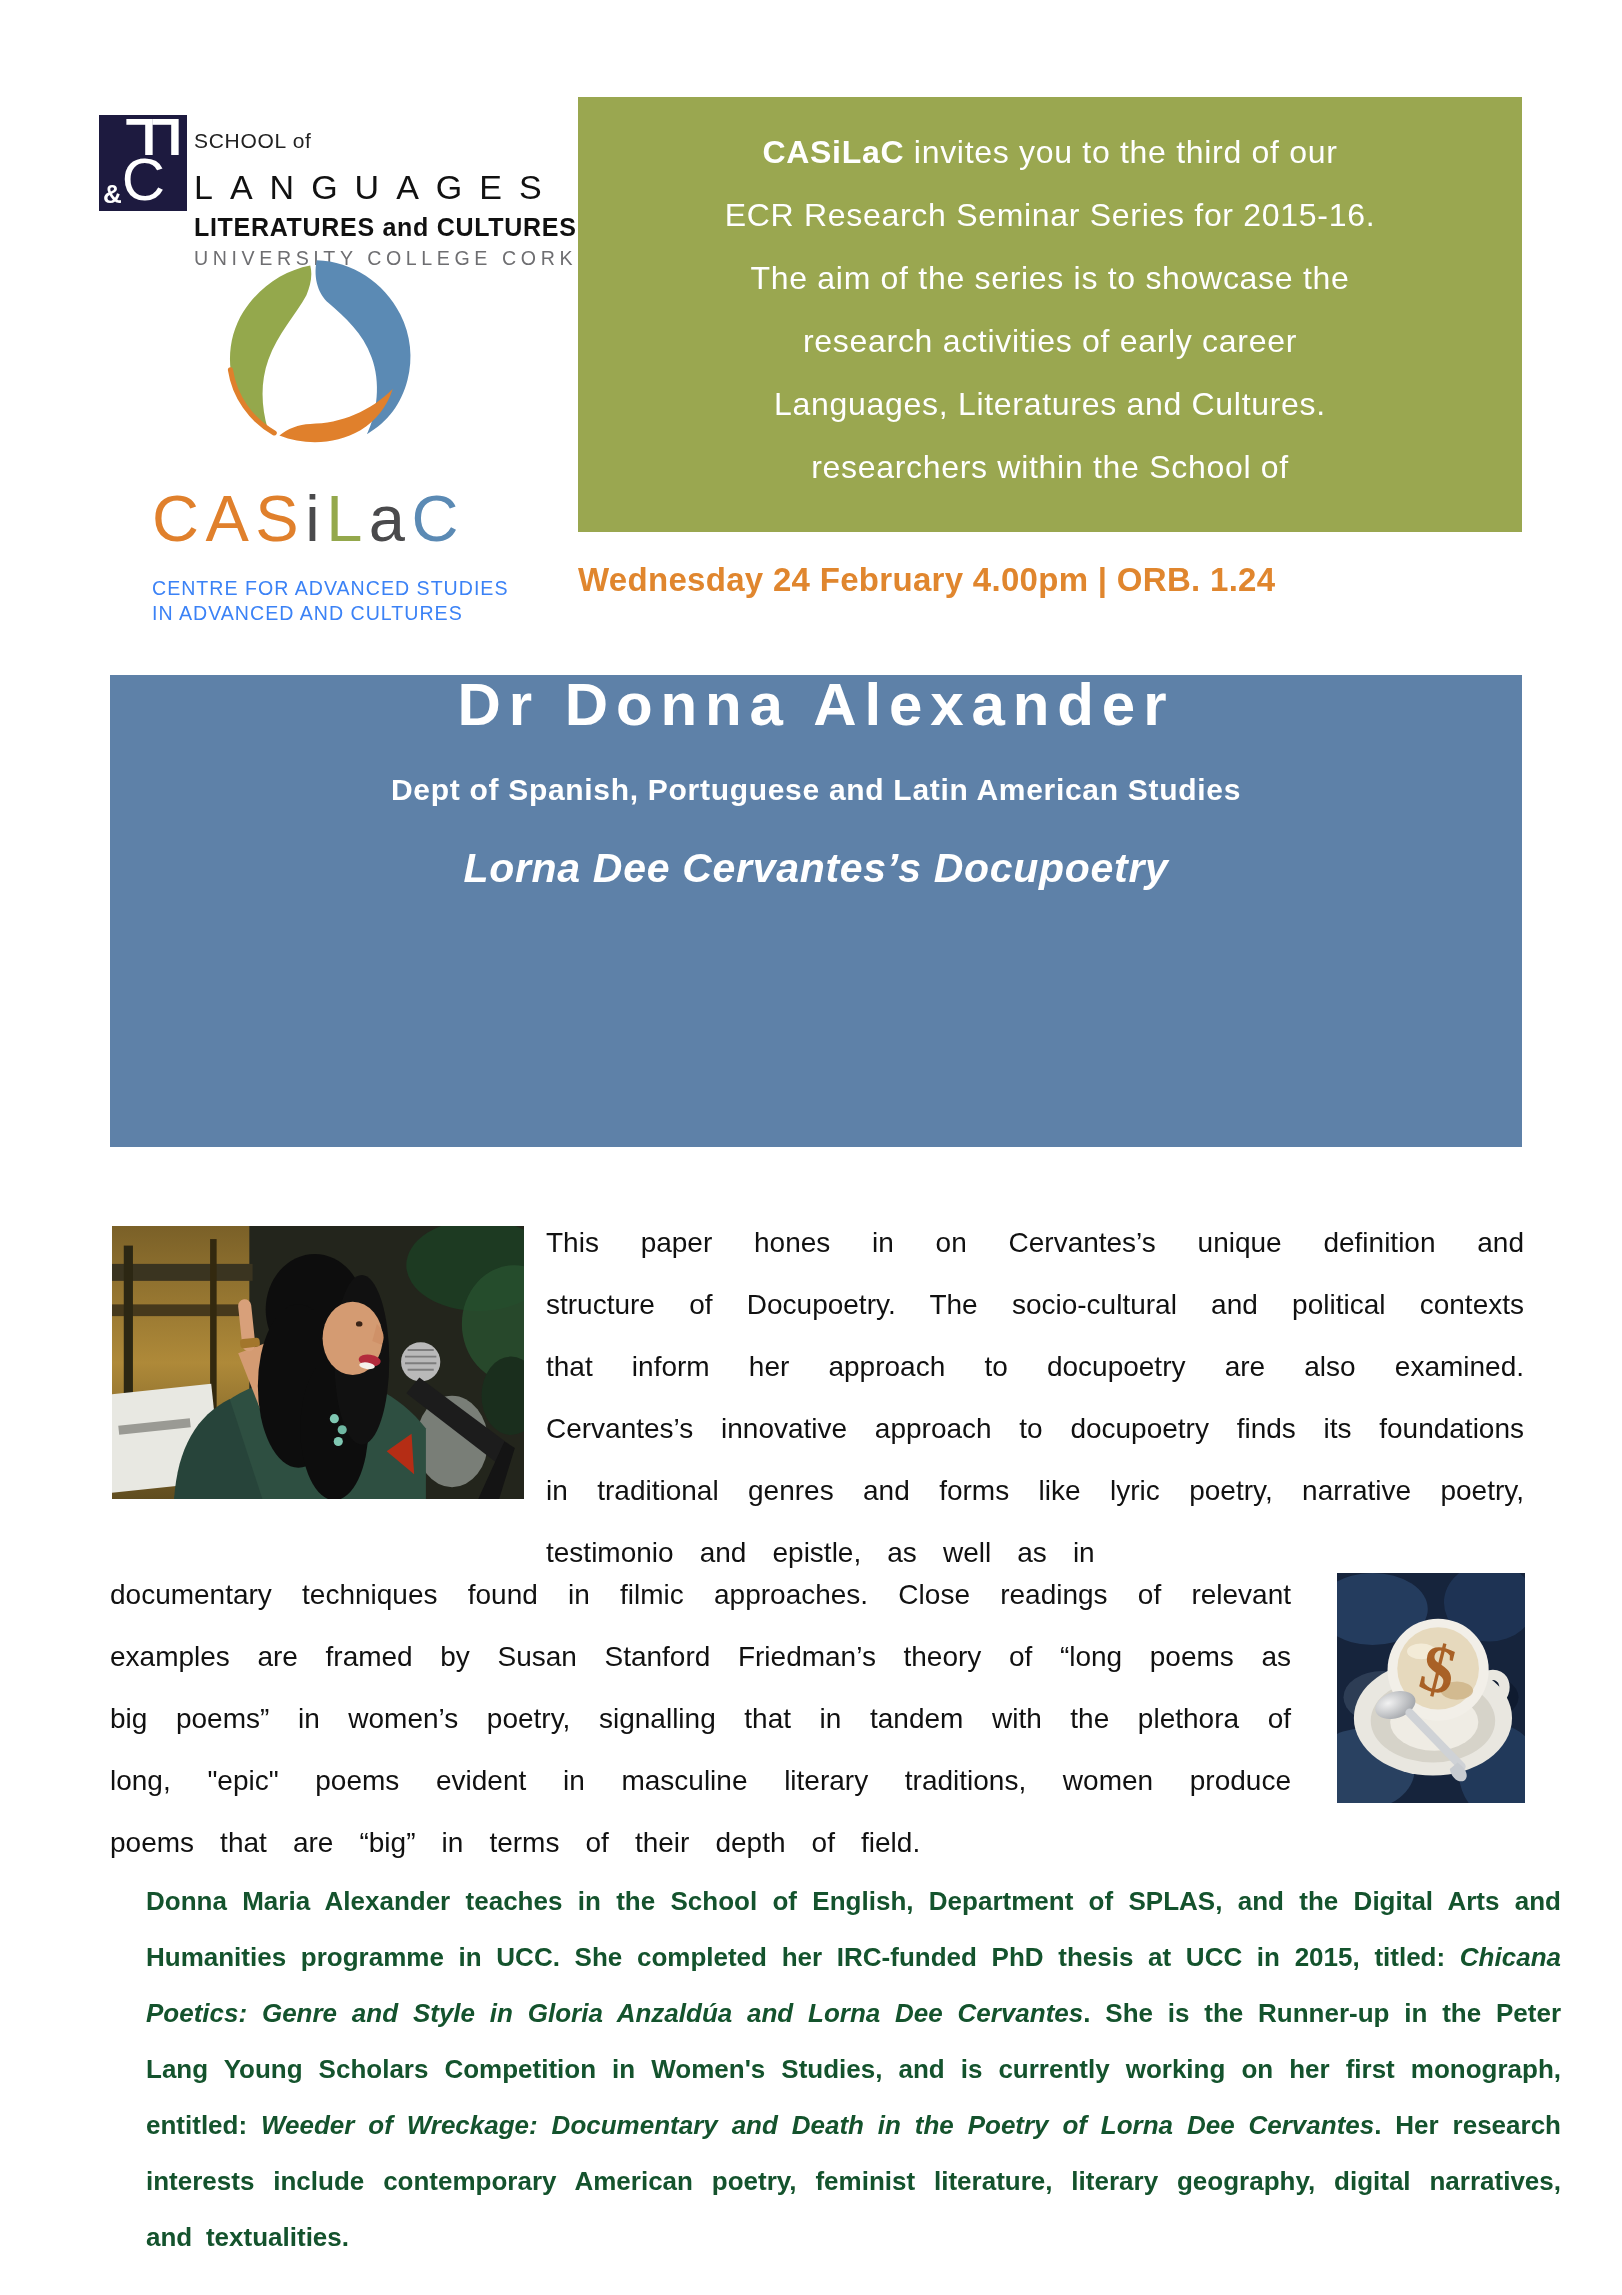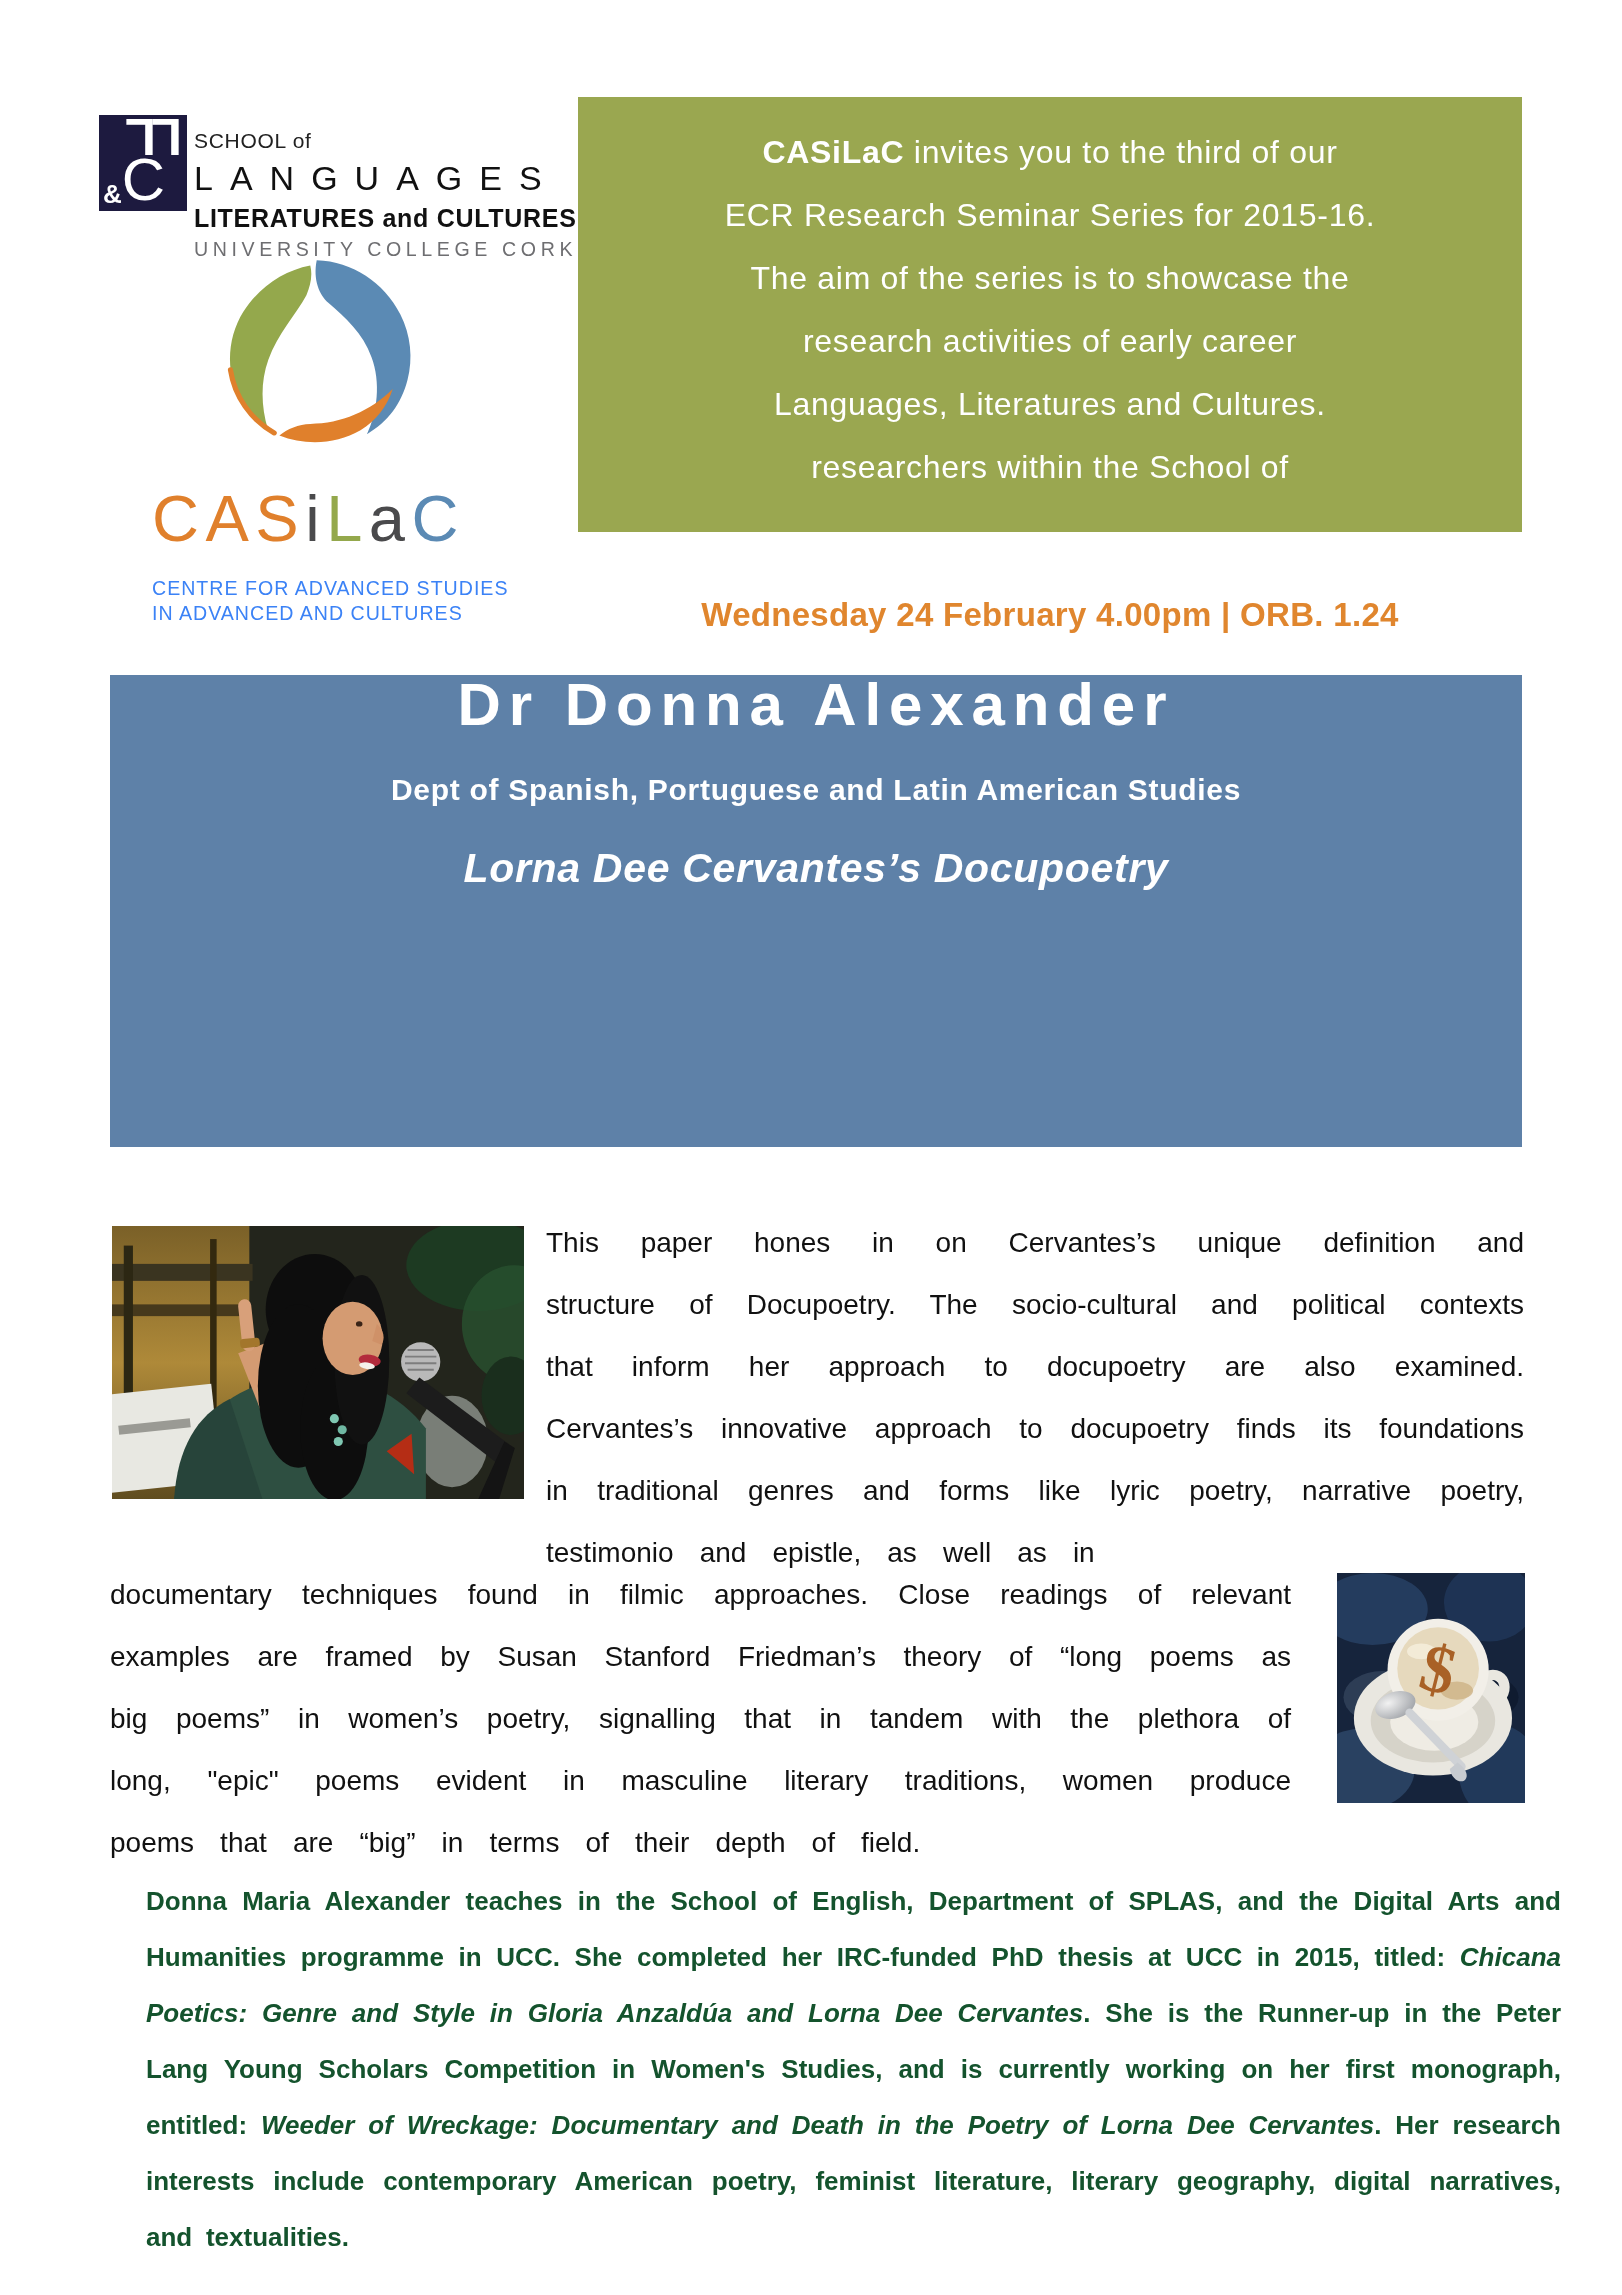--- a/index.html
+++ b/index.html
@@ -24,41 +24,41 @@
   .sllc-ll {
     position: absolute; top: -3.9px; right: 5.2px;
     font-size: 51px; font-weight: 700; letter-spacing: -5.2px;
     transform: rotate(180deg); line-height: 1;
   }
   .sllc-ampc { position: absolute; left: 3.9px; bottom: 1.3px; line-height: 1; white-space: nowrap; }
   .sllc-amp { font-size: 26px; font-weight: 700; vertical-align: -2.6px; }
   .sllc-c   { font-size: 60px; font-weight: 400; letter-spacing: 0; }
   .sllc-text { position: absolute; left: 95px; top: 14.4px; width: 337px; }
   .sllc-line1 { font-size: 21px; color: #222; letter-spacing: 0.7px; }
-  .sllc-line2 { font-size: 34px; color: #111; letter-spacing: 17px; margin-top: 6px; white-space: nowrap; }
+  .sllc-line2 { font-size: 34px; color: #111; letter-spacing: 17px; margin-top: 15px; white-space: nowrap; }
   .sllc-line3 { font-size: 25px; font-weight: 700; color: #111; letter-spacing: 0.7px; margin-top: 5.2px; white-space: nowrap; }
   .sllc-line4 { font-size: 19.6px; color: #6e6e71; letter-spacing: 4.6px; margin-top: 5.2px; white-space: nowrap; }
 
   
   .casilac-logo { position: absolute; left: 152px; top: 254px; width: 366px; }
   .casilac-swirl { position: absolute; left: 63px; top: 0; width: 206px; height: 211px; }
   .casilac-word { position: absolute; left: 0; top: 232px; font-size: 65px; font-weight: 400; letter-spacing: 6.5px; line-height: 1; white-space: nowrap; }
   .casilac-sub { position: absolute; left: 0; top: 322px; font-size: 19.6px; font-weight: 500; color: #3b82f6; letter-spacing: 1px; line-height: 25px; white-space: nowrap; }
 
   
   .invite-box {
     position: absolute; left: 578px; top: 97px; width: 944px; height: 435px;
     background: #9aa750; color: #ffffff; text-align: center; padding-top: 24px;
   }
   .invite-line { font-size: 32px; line-height: 63px; letter-spacing: 0.7px; }
 
   
   .event-line {
-    position: absolute; left: 578px; top: 596px; width: 944px;
-    text-align: center; font-size: 33px; font-weight: 700; color: #e0862e;
+    position: absolute; left: 578px; top: 561px; width: 944px;
+    text-align: left; font-size: 33px; font-weight: 700; color: #e0862e;
     letter-spacing: 0.3px;
   }
 
   
   .speaker-banner {
     position: absolute; left: 110px; top: 675px; width: 1412px; height: 472px;
     background: #5e81a8; color: #ffffff; text-align: center; 
   }
   .speaker-name { font-size: 60px; font-weight: 700; letter-spacing: 7.9px; line-height: 1; }
   .speaker-dept { font-size: 30px; font-weight: 700; letter-spacing: 0.7px; margin-top: 38px; }

